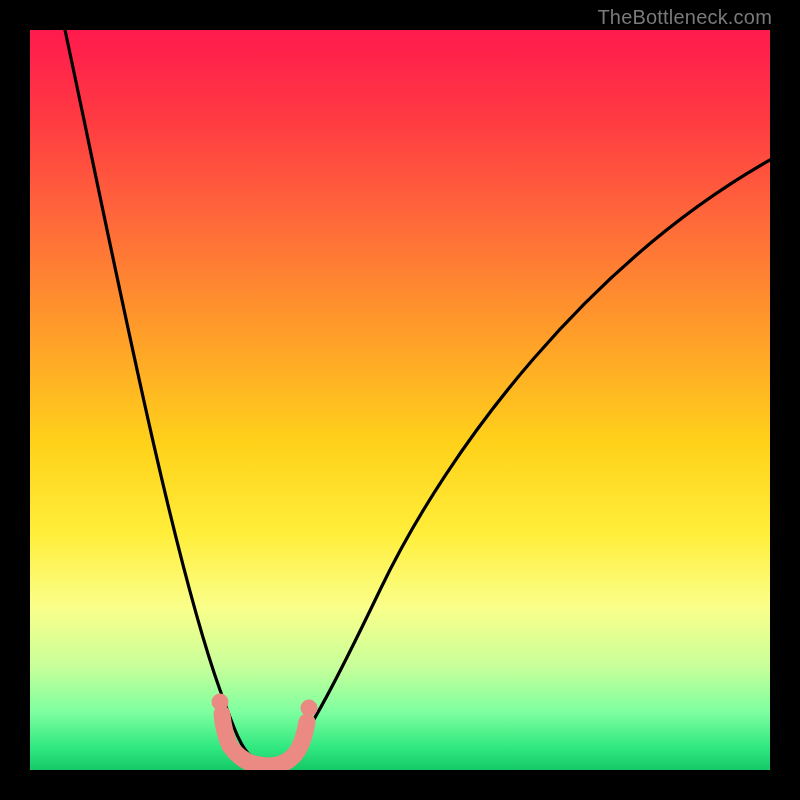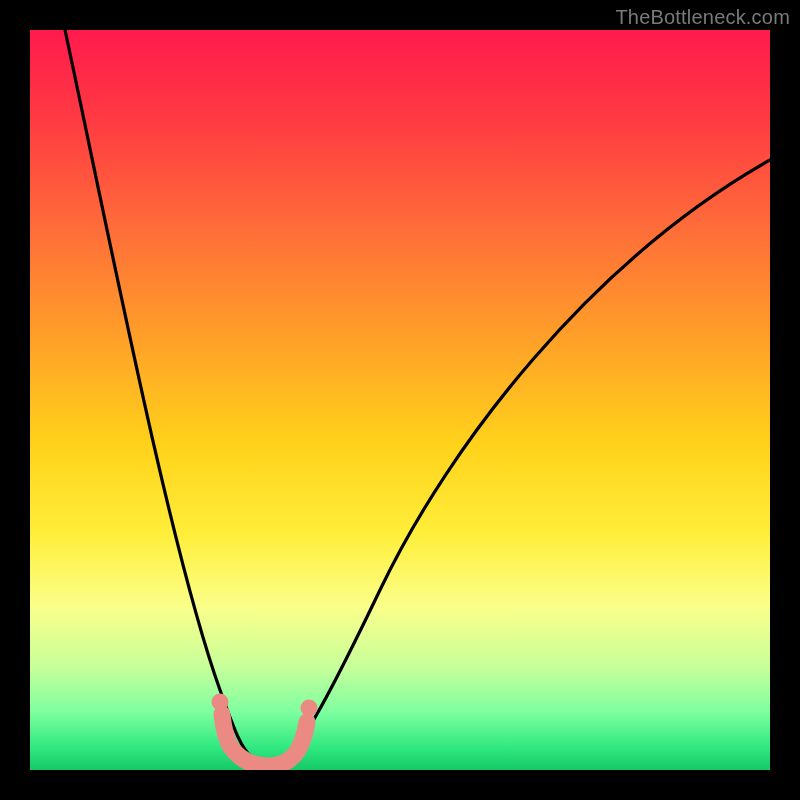--- a/index.html
+++ b/index.html
@@ -26,21 +26,21 @@
       #ffee3a 68%,
       #faff8a 78%,
       #c8ff9a 86%,
       #80ffa0 92%,
       #30e880 97%,
       #14c966 100%);
   }
   .attrib {
     position: absolute;
     top: 6px;
-    right: 10px;
+    right: 28px;
     color: #7a7a7a;
     font-size: 20px;
     letter-spacing: 0.2px;
   }
   svg {
     position: absolute;
     left: 0;
     top: 0;
   }
 </style>

